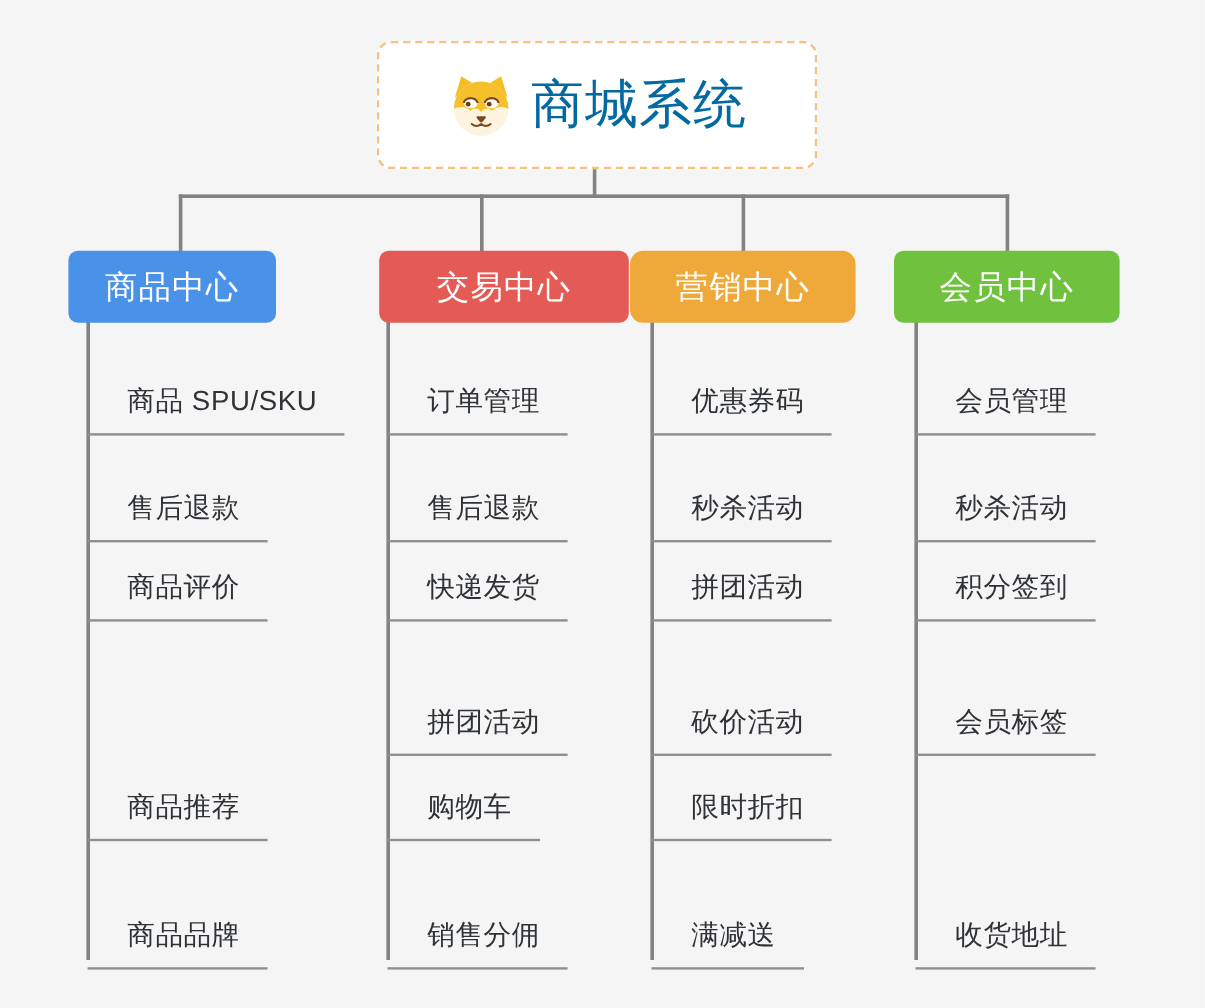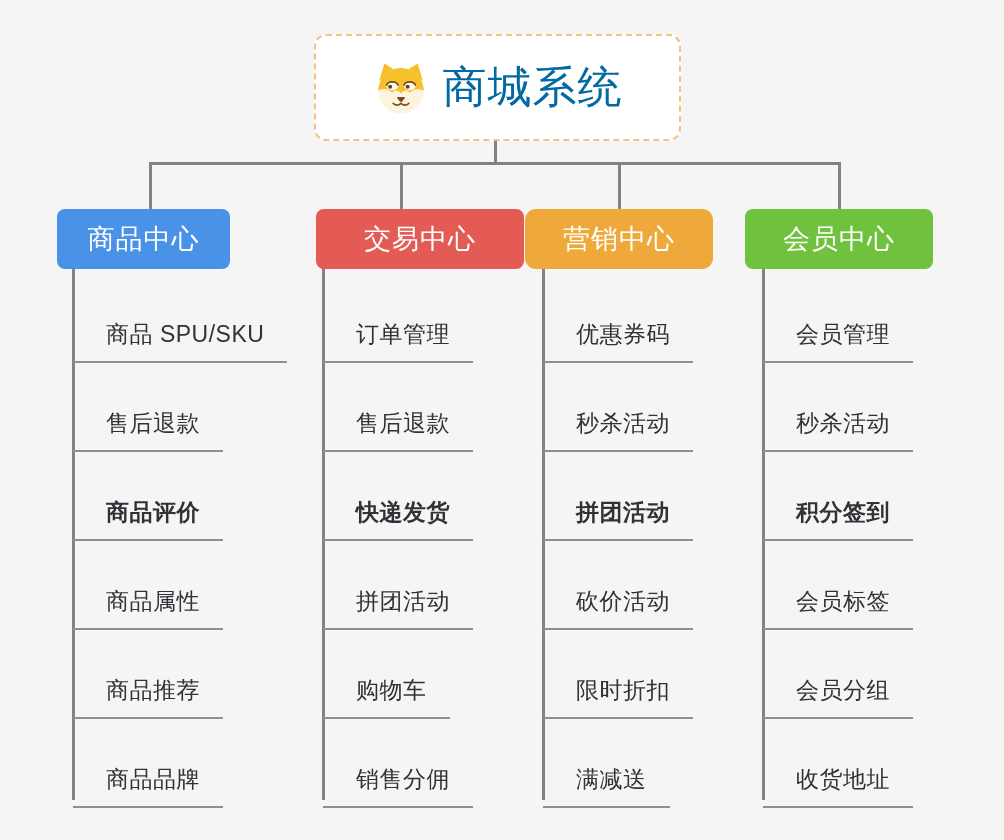--- a/index.html
+++ b/index.html
@@ -75,22 +75,22 @@
     color: #2f3236;
     white-space: nowrap;
     padding: 0 23px 14px 33px;
     border-bottom: 2px solid #8f8f8f;
   }
   .leaf.c1 { left: 73px;  }
   .leaf.c2 { left: 323px; text-align: center; }
   .leaf.c3 { left: 543px; }
   .leaf.c4 { left: 763px; }
   .leaf.r0 { top: 321px; } .leaf.r1 { top: 410px; }
-  .leaf.r2 { top: 499px; font-weight: bold; } .leaf.r3 { top: 588px; }
-  .leaf.r4 { top: 677px; } .leaf.r5 { top: 766px; }
+  .leaf.r2 { top: 476px; } .leaf.r3 { top: 588px; }
+  .leaf.r4 { top: 659px; } .leaf.r5 { top: 766px; }
 </style>
 </head>
 <body>
 
 <div class="canvas">
 
   <div class="line root-stem"></div>
   <div class="line h-bar"></div>
   <div class="line drop d1"></div>
   <div class="line drop d2"></div>
@@ -133,21 +133,20 @@
   <div class="branch-box b3" style="background-color: rgb(239, 169, 59);">
       <span>营销中心</span>
     </div>
   <div class="branch-box b4" style="background-color: rgb(111, 193, 62);">
       <span>会员中心</span>
     </div>
 
   <div class="leaf c1 r0">商品 SPU/SKU</div>
   <div class="leaf c1 r1">售后退款</div>
   <div class="leaf c1 r2">商品评价</div>
-  <div class="leaf c1 r3">商品属性</div>
   <div class="leaf c1 r4">商品推荐</div>
   <div class="leaf c1 r5">商品品牌</div>
 
   <div class="leaf c2 r0">订单管理</div>
   <div class="leaf c2 r1">售后退款</div>
   <div class="leaf c2 r2">快递发货</div>
   <div class="leaf c2 r3">拼团活动</div>
   <div class="leaf c2 r4">购物车</div>
   <div class="leaf c2 r5">销售分佣</div>
 
@@ -155,16 +154,15 @@
   <div class="leaf c3 r1">秒杀活动</div>
   <div class="leaf c3 r2">拼团活动</div>
   <div class="leaf c3 r3">砍价活动</div>
   <div class="leaf c3 r4">限时折扣</div>
   <div class="leaf c3 r5">满减送</div>
 
   <div class="leaf c4 r0">会员管理</div>
   <div class="leaf c4 r1">秒杀活动</div>
   <div class="leaf c4 r2">积分签到</div>
   <div class="leaf c4 r3">会员标签</div>
-  <div class="leaf c4 r4">会员分组</div>
   <div class="leaf c4 r5">收货地址</div>
 
 </div>
 
 </body></html>

